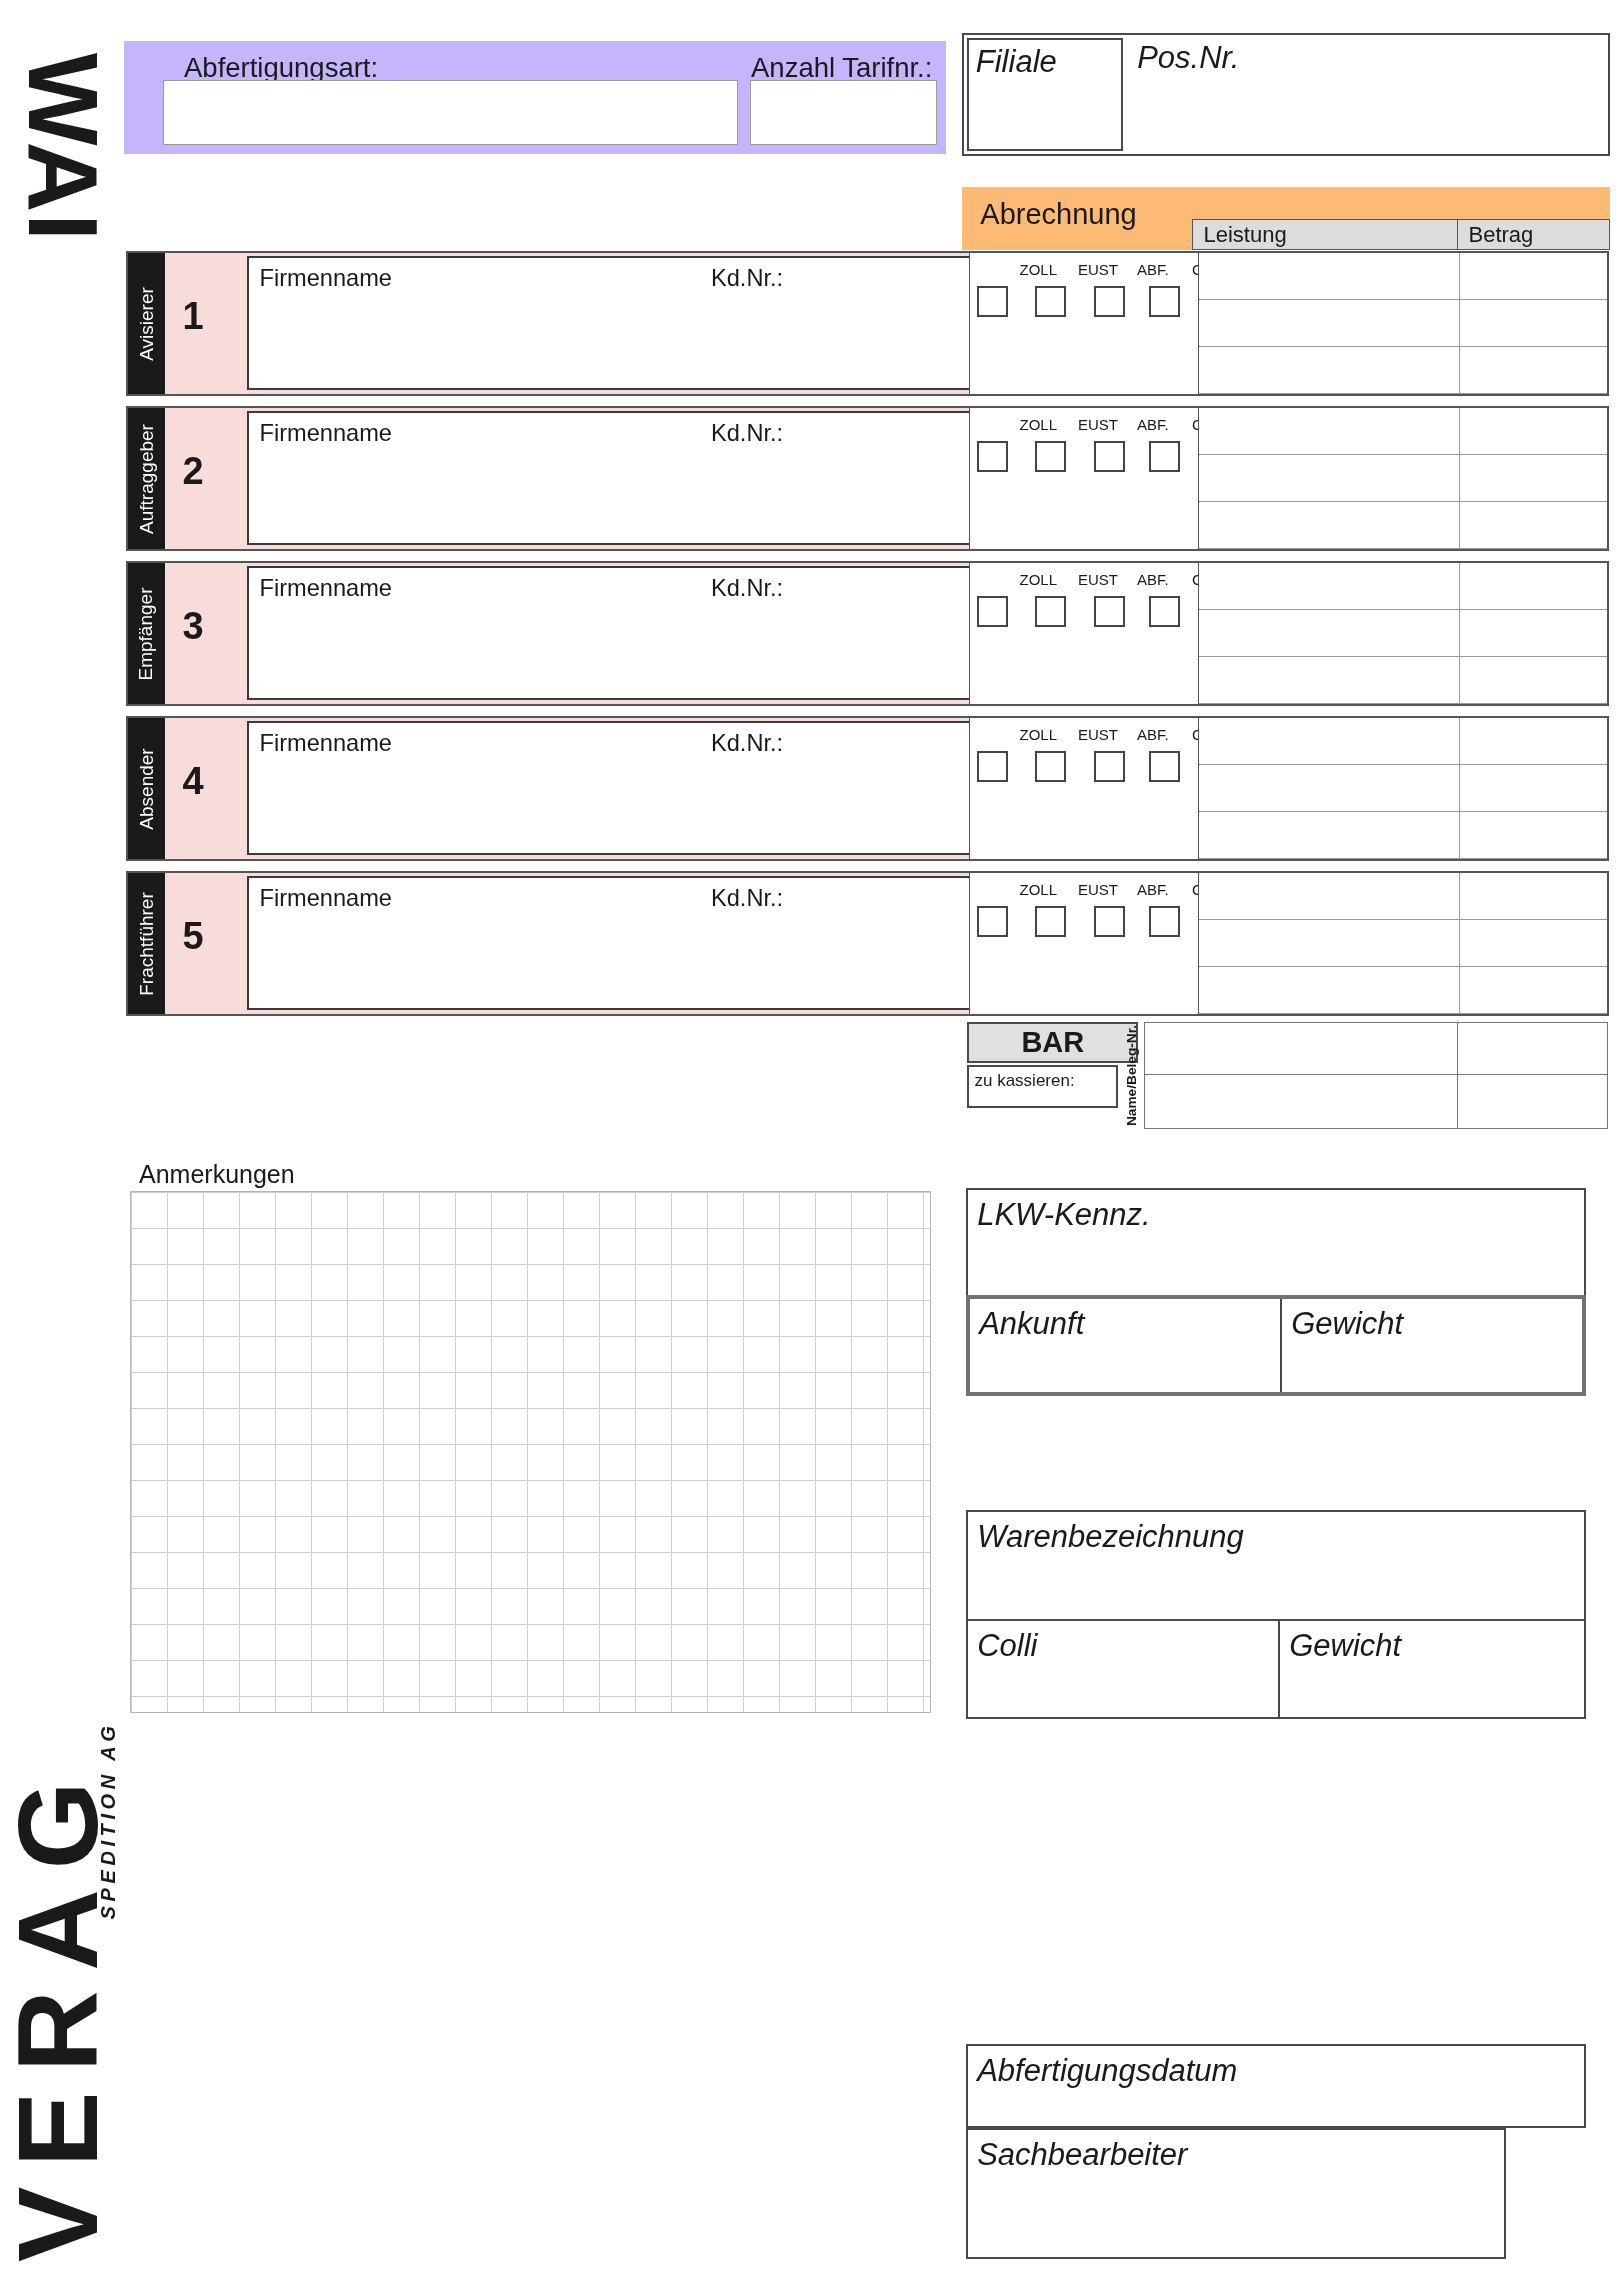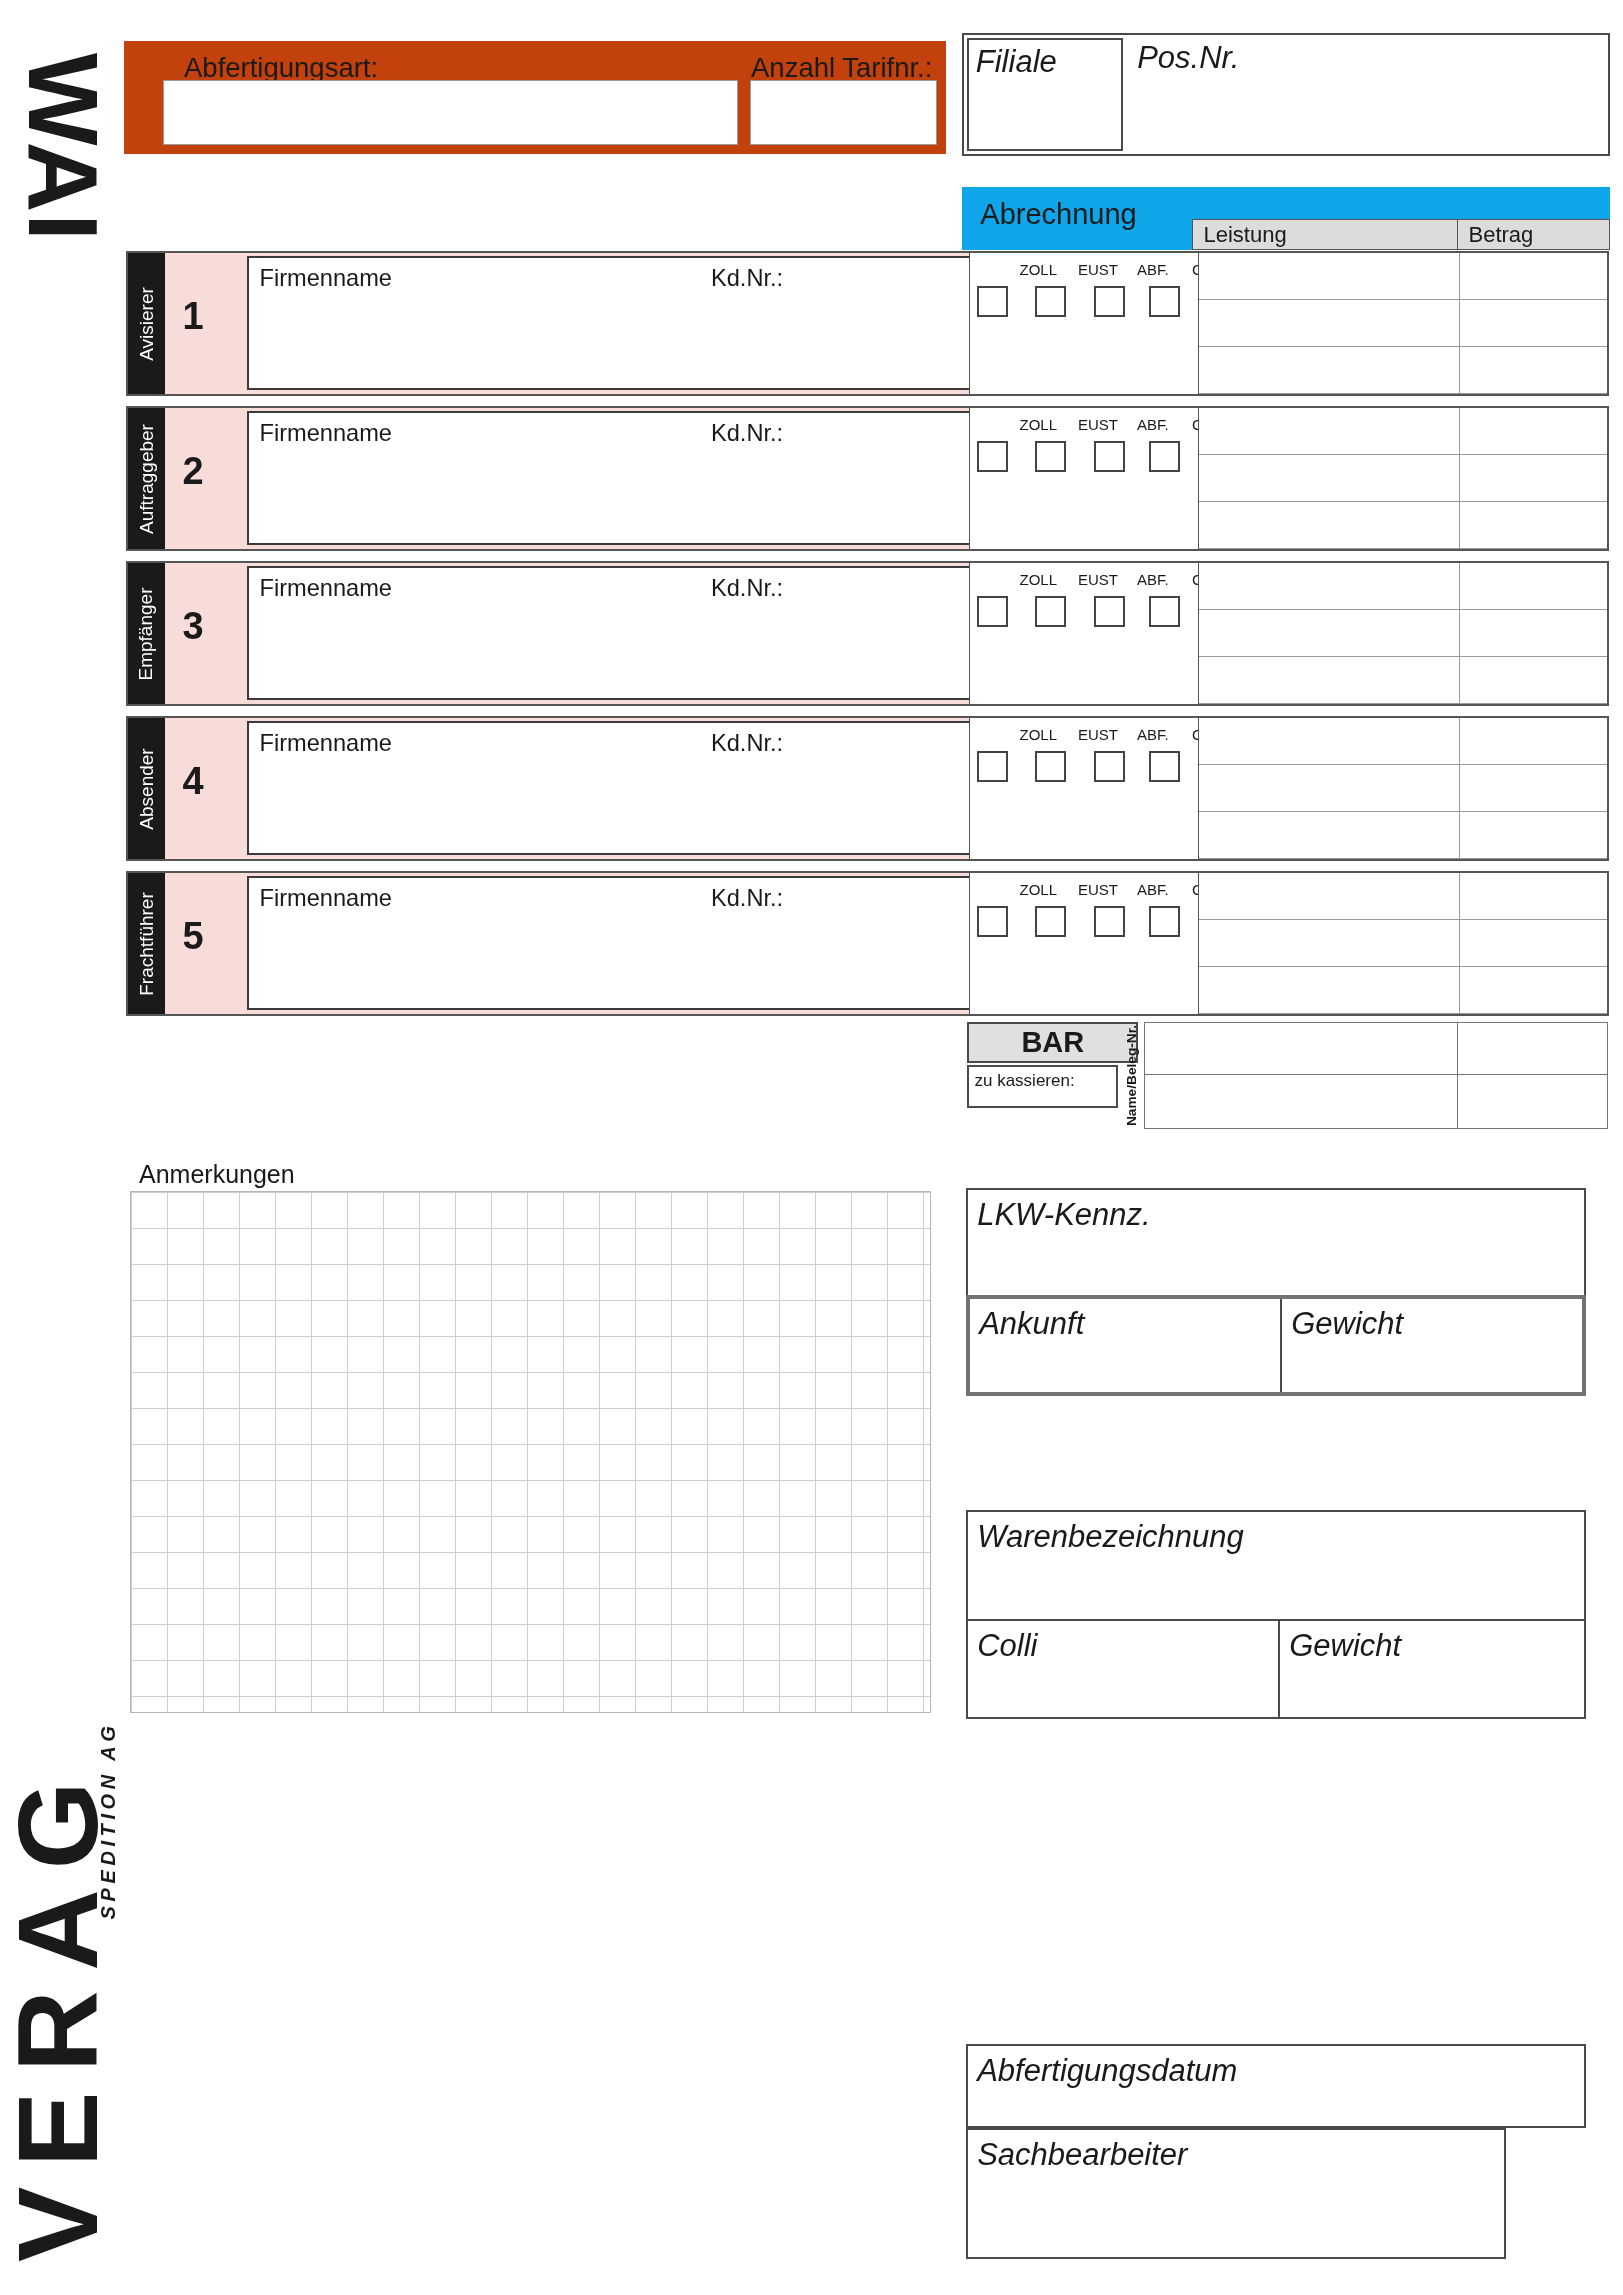--- a/index.html
+++ b/index.html
@@ -2,21 +2,21 @@
 <html style="font-size:10.5px"><head>
 <meta charset="utf-8">
 <style>
   * { margin:0; padding:0; box-sizing:border-box; }
   html,body { background:#ffffff; }
   #page {
     position:relative; width:1623px; height:2295px; background:#ffffff;
     font-family:"Liberation Sans", sans-serif; color:#1a1a1a; overflow:hidden;
   }
   .abs { position:absolute; }
-  .band { position:absolute; background:#c2410c;padding-left:48px; }
+  .band { position:absolute; background:#c4b5fd;padding-left:48px; }
   .input { position:absolute; background:#ffffff; border:1.3px solid #9a9a9a; }
   .bordered { border:2px solid #4a4a4a; background:#ffffff; }
   .boxlbl { position:absolute; left:9.2px; top:6.5px; font-size:31px;font-style:italic; }
   .hcell { position:absolute; bottom:0; height:31px; background:#dcdcdc; border:1.3px solid #555;
            font-size:22px; display:flex; align-items:center; padding-left:10.5px; }
   .vwrap { position:absolute; display:flex; align-items:center; justify-content:center; overflow:visible; }
   .vtext-up { transform:rotate(-90deg); white-space:nowrap; }
   .vtext-down { transform:rotate(90deg); white-space:nowrap; }
   .wai { font-size:98px; font-weight:800; letter-spacing:1.3px; }
   .verag { font-size:113px; font-weight:800; letter-spacing:19.6px; }
@@ -68,21 +68,21 @@
 
   <div class="abs bordered" style="left:962px;top:33px;width:648px;height:123px">
     <div class="bordered" style="position:absolute;left:3.3px;top:3.3px;width:156px;height:113px">
       <span class="boxlbl" style="left:6.5px;top:3.9px">Filiale</span>
     </div>
     <div style="position:absolute;left:164px;top:0;right:0;bottom:0">
       <span class="boxlbl" style="left:9.2px;top:5.2px">Pos.Nr.</span>
     </div>
   </div>
 
-  <div class="abs" style="left:962px;top:187px;width:648px;height:63px;background:#0ea5e9">
+  <div class="abs" style="left:962px;top:187px;width:648px;height:63px;background:#fdba74">
     <span style="position:absolute;left:18.3px;top:10.5px;font-size:29px">Abrechnung</span>
     <div class="hcell" style="left:230px;width:266px">
       <span>Leistung</span>
     </div>
     <div class="hcell" style="left:495px;width:153px">
       <span>Betrag</span>
     </div>
   </div>
 
   <div class="block" style="top:251px">

